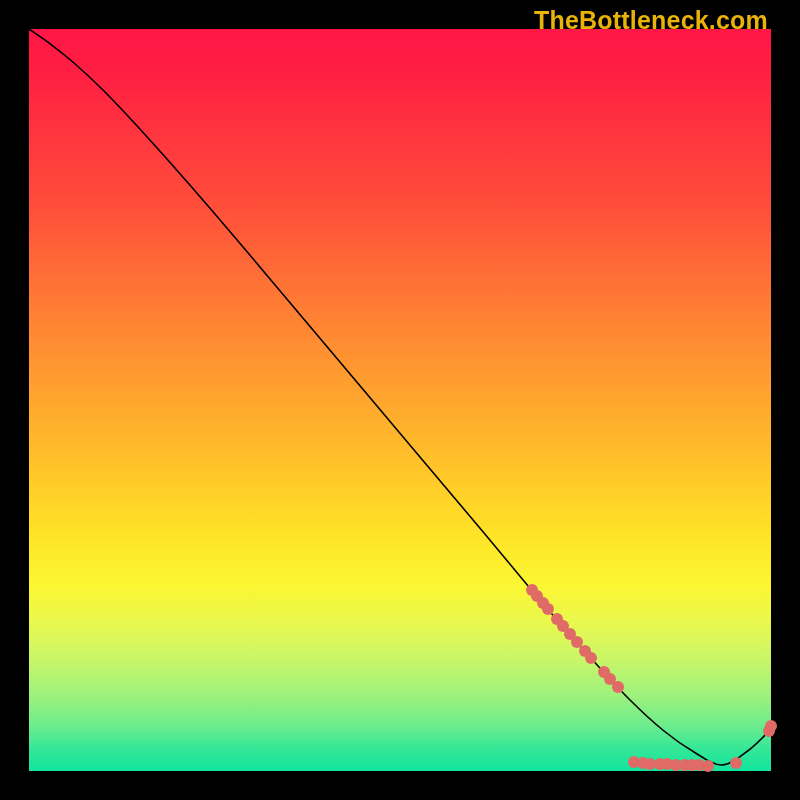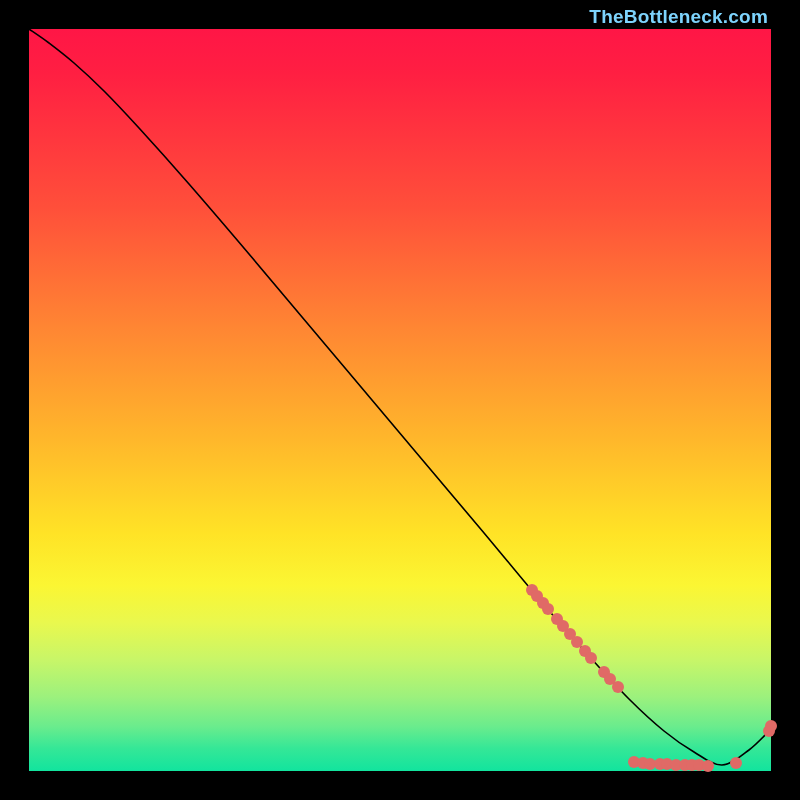--- a/index.html
+++ b/index.html
@@ -37,23 +37,23 @@
       #6aec8d 94%,
       #34e797 97%,
       #12e49e 100%
     );
   }
   .watermark {
     position: absolute;
     top: 6px;
     right: 32px;
     font-family: Arial, Helvetica, sans-serif;
-    font-size: 19px;
+    font-size: 25px;
     font-weight: 600;
-    color: #7dd3fc;
+    color: #eab308;
     letter-spacing: 0.2px;
   }
   svg.overlay {
     position: absolute;
     left: 29px;
     top: 29px;
     width: 742px;
     height: 742px;
     overflow: visible;
   }

